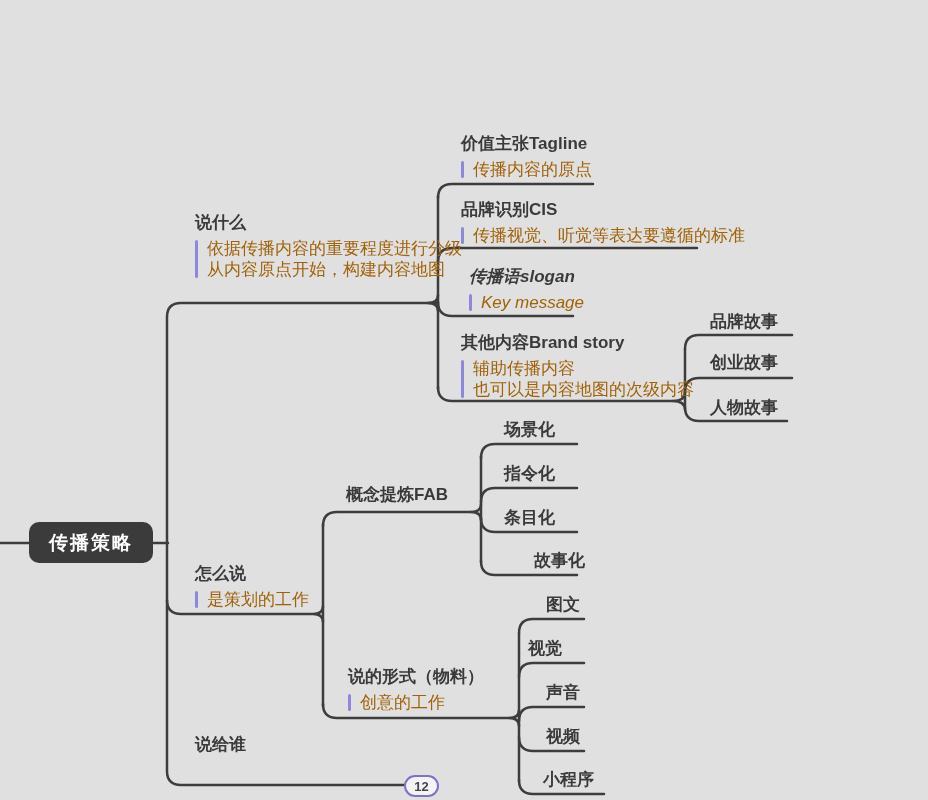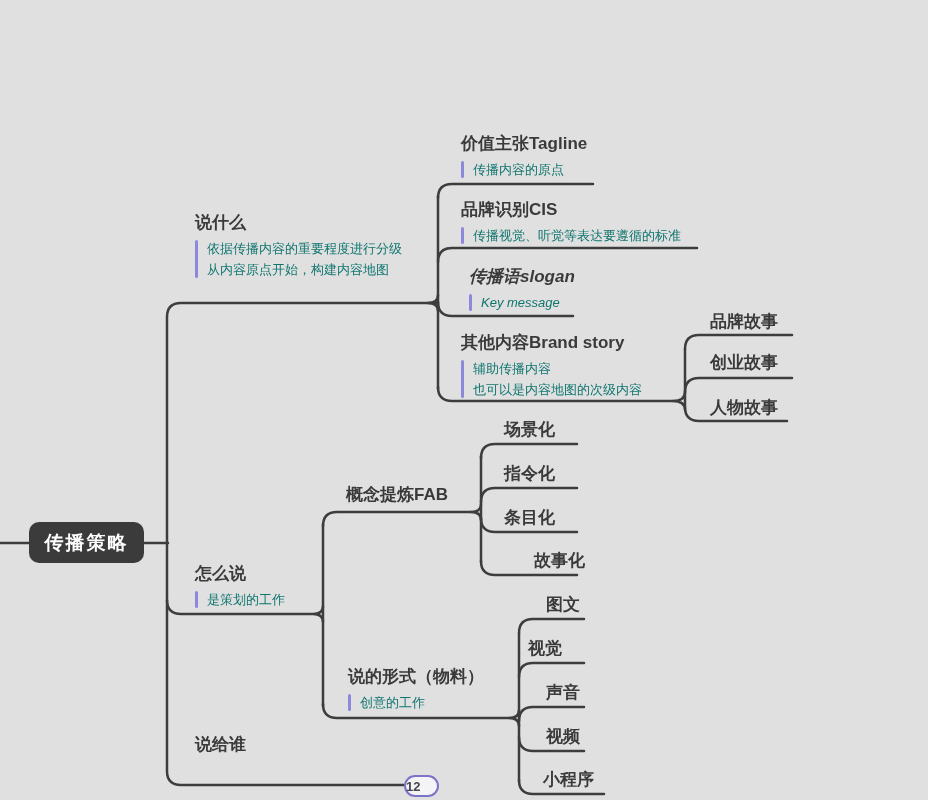--- a/index.html
+++ b/index.html
@@ -12,35 +12,35 @@
   svg.connectors path { fill:none; stroke:#3d3d3d; stroke-width:2.5; stroke-linecap:round; }
 
   .topic { position:absolute; }
   .title {
     font-size:17px; line-height:22px; font-weight:600;
     color:#3a3a3a; white-space:nowrap;
   }
   .note { display:flex; align-items:stretch; margin-top:4px; }
   .note-bar { width:3px; border-radius:2px; background:#8e88dd; margin:2px 0; }
   .note-lines { margin-left:9px; }
-  .note-line { font-size:13px; line-height:21px; color:#0f766e; white-space:nowrap; }
+  .note-line { font-size:17px; line-height:21px; color:#a16207; white-space:nowrap; }
 
   .root-node {
-    position:absolute; left:29px; top:522px; width:115px; height:41px;
+    position:absolute; left:29px; top:522px; width:124px; height:41px;
     background:#3b3b3b; border-radius:10px;
     display:flex; align-items:center; justify-content:center;
   }
   .root-node .root-label {
     color:#ffffff; font-size:19px; font-weight:bold; letter-spacing:2px; white-space:nowrap;
   }
   .badge {
     position:absolute; left:404px; top:775px; width:35px; height:22px;
     box-sizing:border-box; background:#f4f4f6;
     border:2px solid #7b73c9; border-radius:12px;
-    display:flex; align-items:center; 
+    display:flex; align-items:center; justify-content:center;
     font-size:13px; font-weight:bold; color:#45454c;
   }
 </style>
 </head>
 <body>
 
 <div class="canvas">
 
   <svg class="connectors" viewBox="0 0 928 800">
     <path d="M 0 543 H 29"></path>

